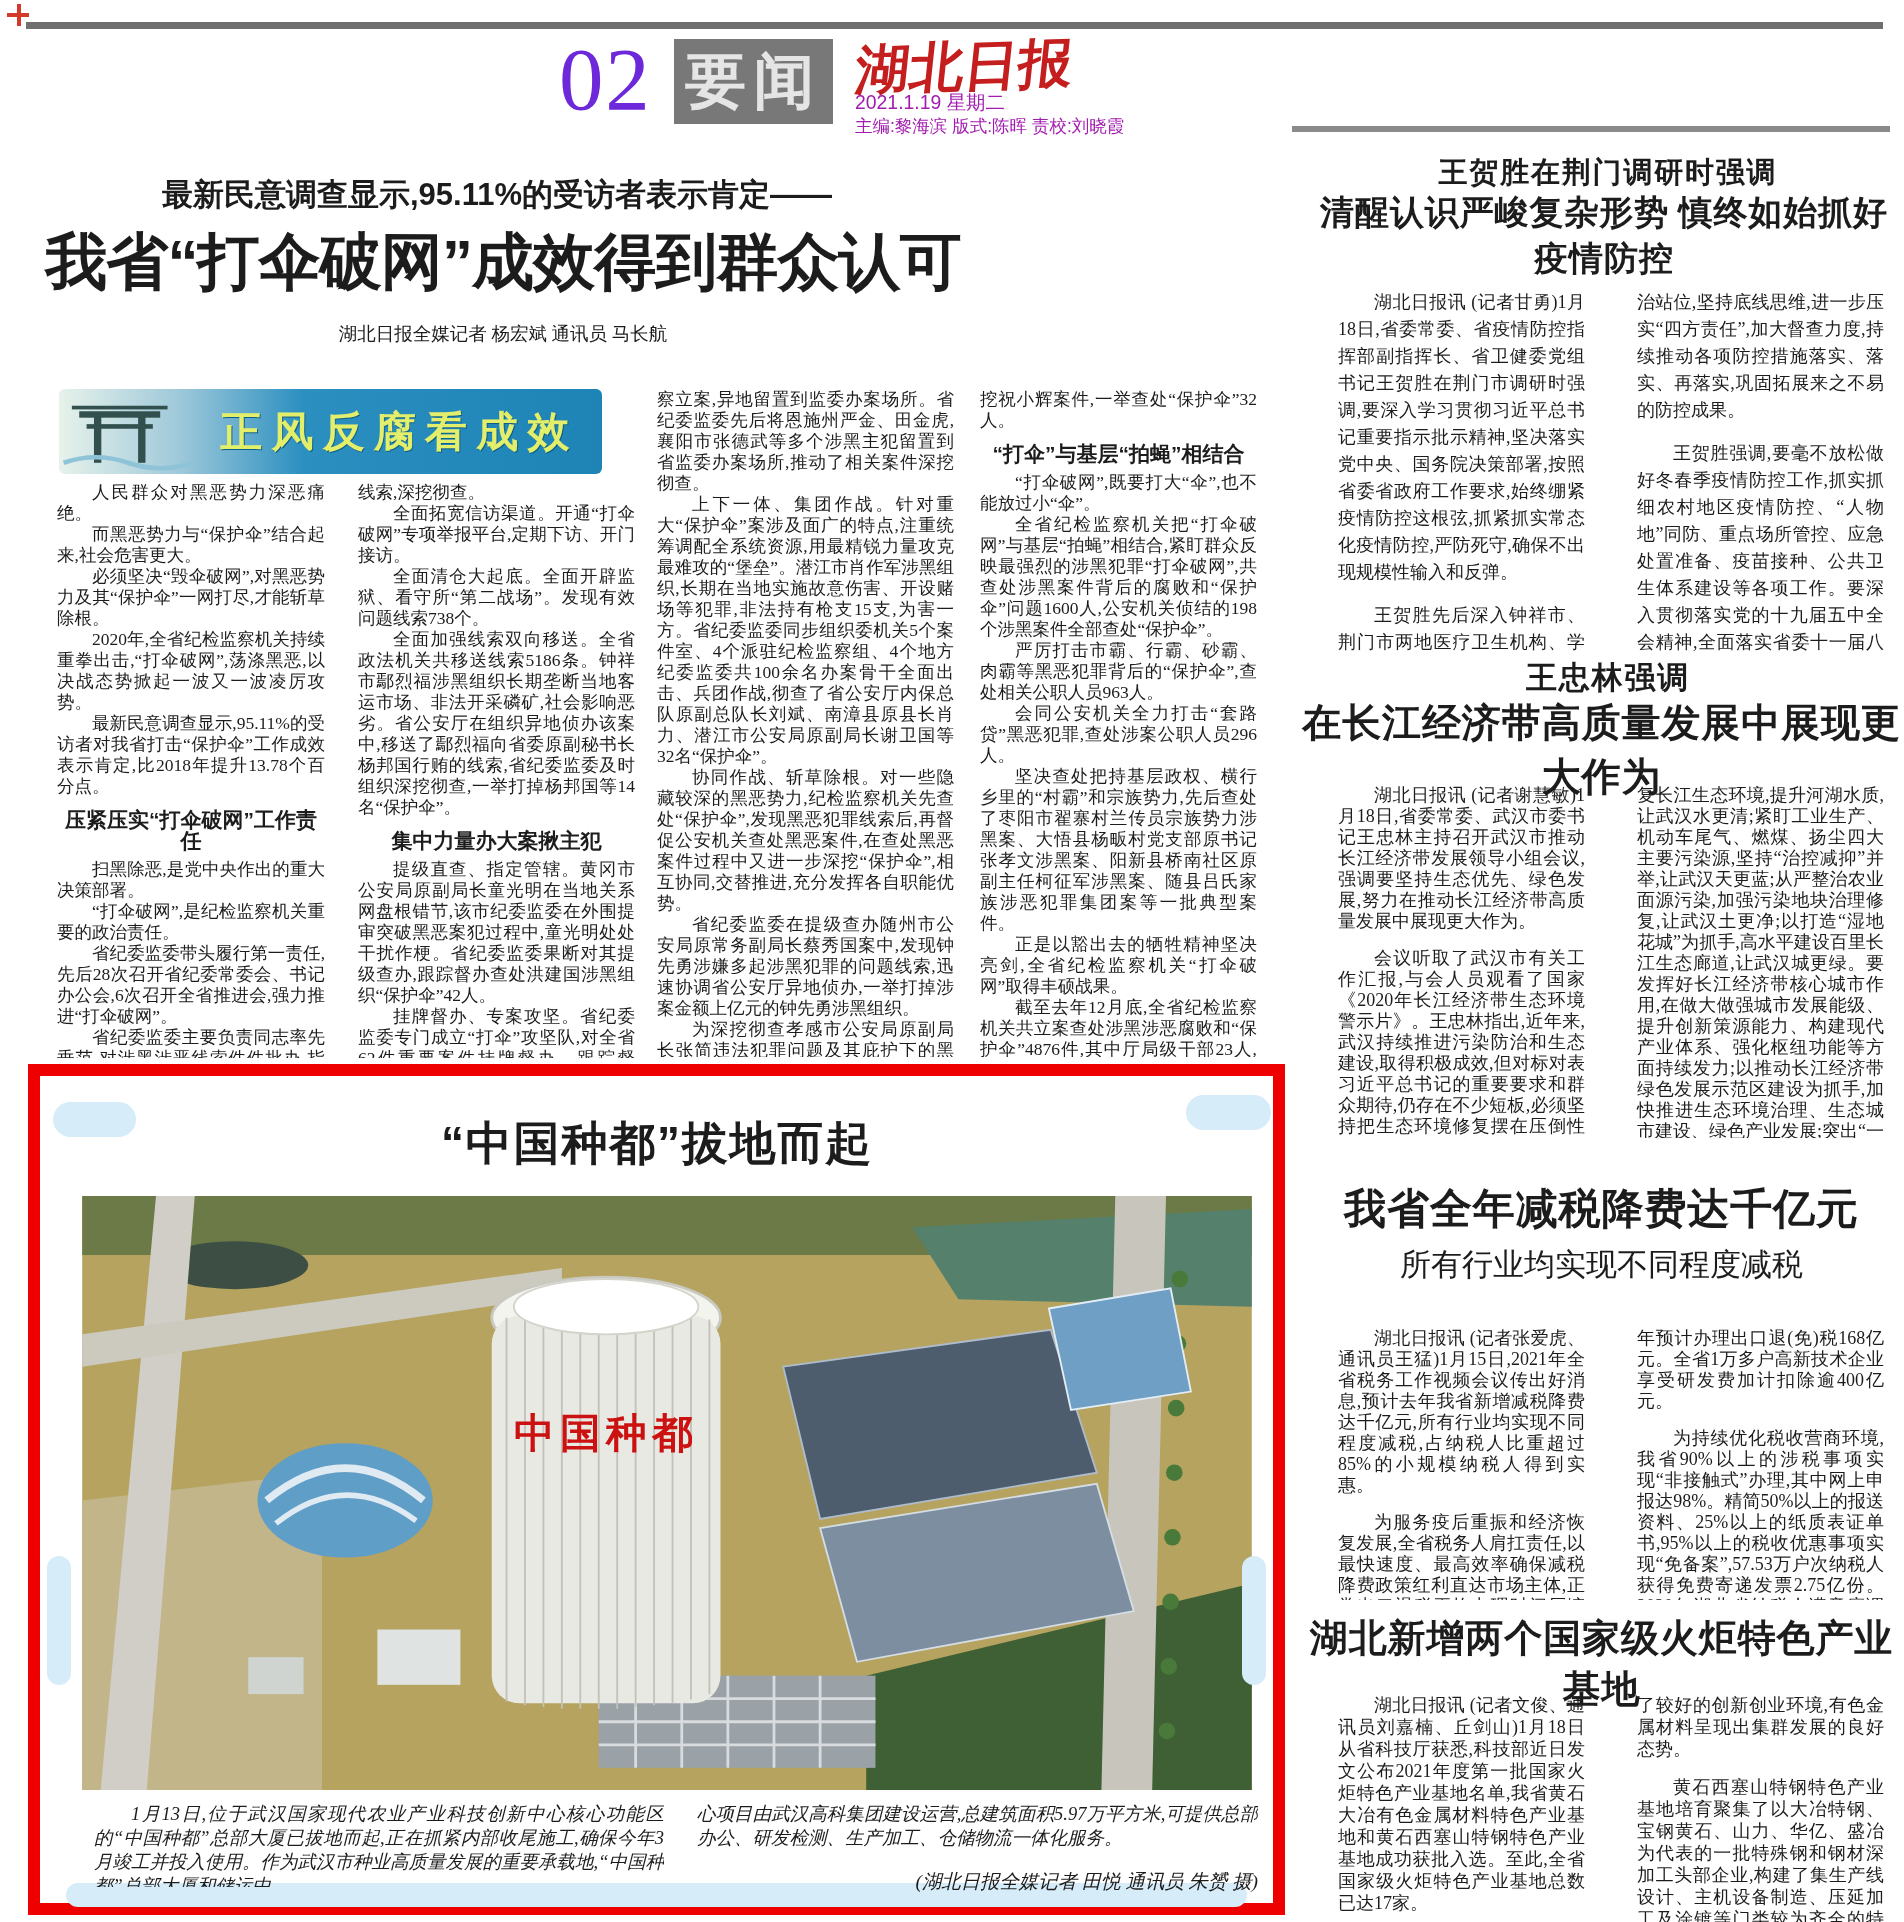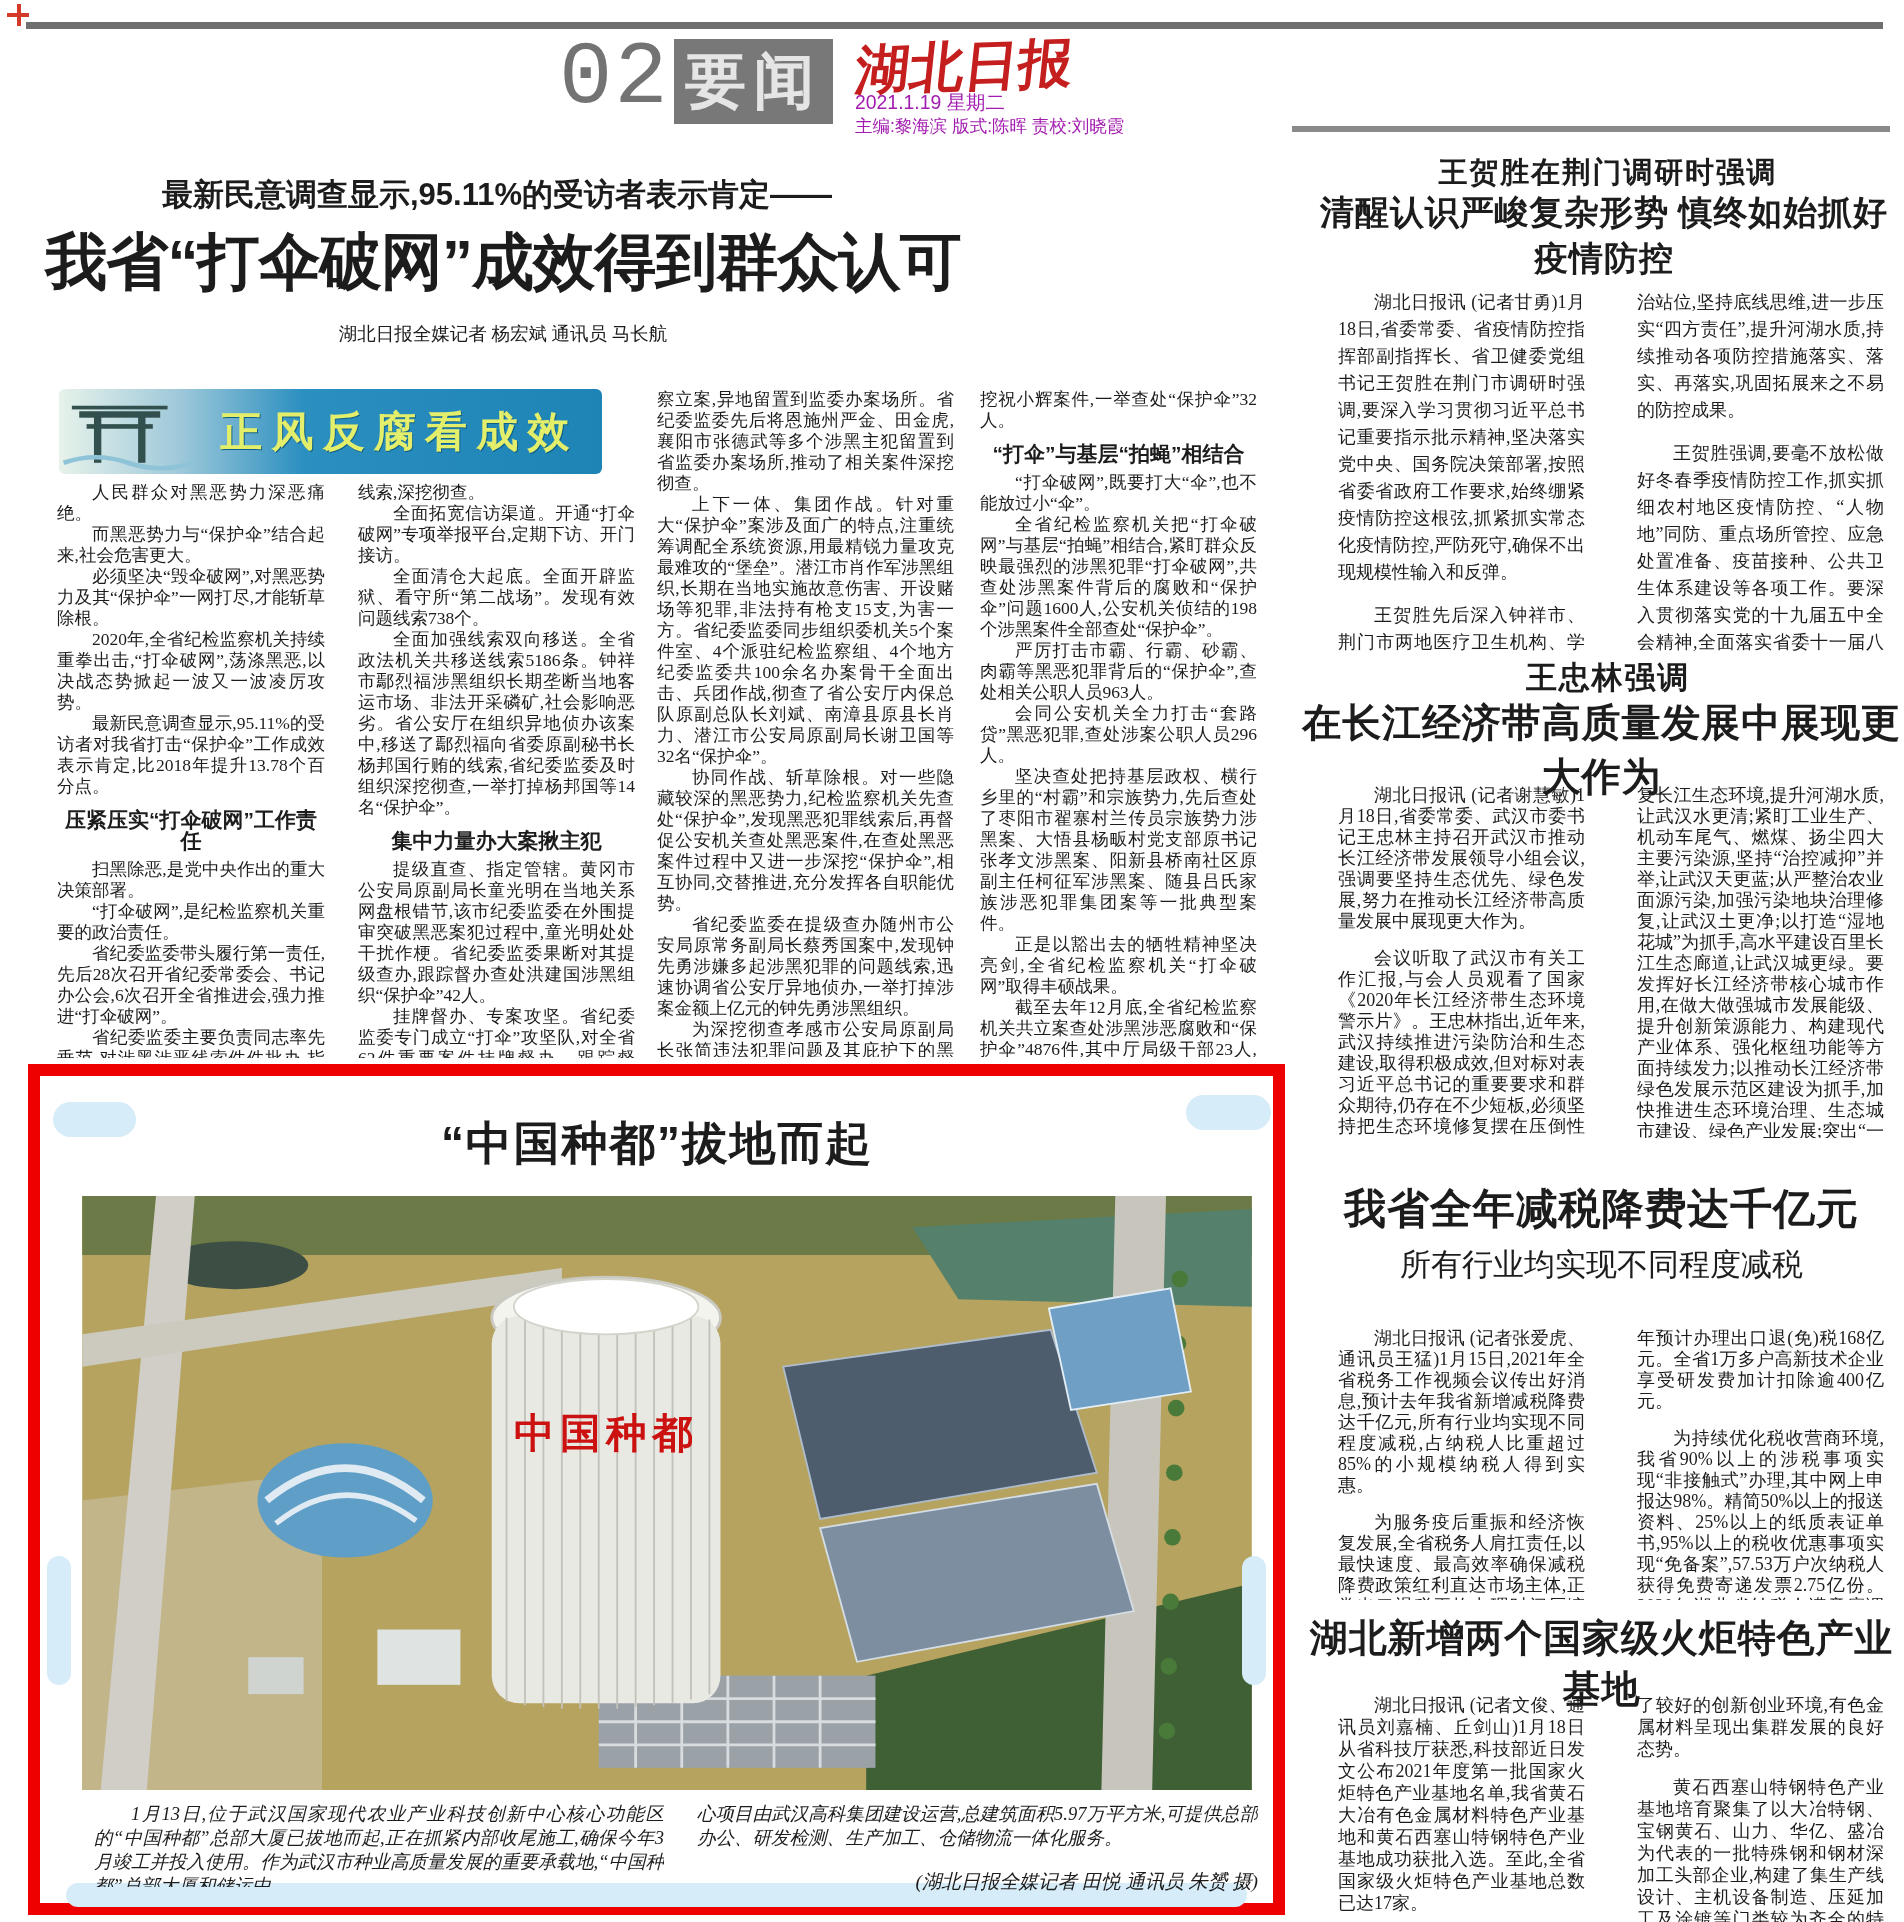--- a/index.html
+++ b/index.html
@@ -1,20 +1,20 @@
 <!DOCTYPE html>
 <html style="font-size:14.8px"><head>
 <meta charset="utf-8">
 <style>
   html,body{margin:0;padding:0;background:#fff}
   .page{position:relative;width:1905px;height:1922px;background:#fff;overflow:hidden;
         font-family:"Liberation Serif",serif;color:#1c1c1c}
   .abs{position:absolute}
   
-  .pageno{font-family:Liberation Mono, monospace;font-weight:300;color:#737373;font-size:89px;letter-spacing:1.8px}
+  .pageno{font-family:Liberation Serif, serif;font-weight:300;color:#6d28d9;font-size:89px;letter-spacing:1.8px}
   .secbox{background:#787878;color:#e5e5e5;font-family:"Liberation Sans",sans-serif;font-weight:900;
           font-size:61px;text-align:center;letter-spacing:7.4px}
   .masthead{color:#c41e1e;font-weight:900;font-size:54px;transform:skewX(-8deg) rotate(-2deg);font-family:"Liberation Serif",serif}
   .hmeta{font-size:17.5px;color:#a21caf;font-family:Liberation Sans, sans-serif}
   .rule{background:#6f6f6f}
   
   .kicker{font-family:"Liberation Sans",sans-serif;font-weight:800;font-size:31px}
   .bighead{font-family:"Liberation Sans",sans-serif;font-weight:900;font-size:62px;letter-spacing:-0.9px;text-align:center;white-space:nowrap}
   .byline{font-size:18.5px;text-align:center}
   .banner{display:flex;align-items:center;border-radius:6px;
@@ -194,21 +194,21 @@
   <div class="abs rkicker" style="left:1311px;top:153px;width:594px">王贺胜在荆门调研时强调</div>
   <div class="abs rhead" style="left:1303px;top:190px;width:602px;font-size:34px">清醒认识严峻复杂形势 慎终如始抓好疫情防控</div>
   <div class="abs rbody lh29" style="left:1322px;top:273px;width:279px;height:380px">
     <div>
         <p>湖北日报讯 (记者甘勇)1月18日,省委常委、省疫情防控指挥部副指挥长、省卫健委党组书记王贺胜在荆门市调研时强调,要深入学习贯彻习近平总书记重要指示批示精神,坚决落实党中央、国务院决策部署,按照省委省政府工作要求,始终绷紧疫情防控这根弦,抓紧抓实常态化疫情防控,严防死守,确保不出现规模性输入和反弹。</p>
         <p>王贺胜先后深入钟祥市、荆门市两地医疗卫生机构、学校、景区、隔离点,检查督导疫情防控工作。他指出,当前,春节临近,春运即将到来,人流物流将更加密集,要提高政</p>
       </div>
   </div>
   <div class="abs rbody lh29 cont" style="left:1621px;top:273px;width:279px;height:380px">
     <div class="cont">
-        <p>治站位,坚持底线思维,进一步压实“四方责任”,提升河湖水质,持续推动各项防控措施落实、落实、再落实,巩固拓展来之不易的防控成果。</p>
+        <p>治站位,坚持底线思维,进一步压实“四方责任”,加大督查力度,持续推动各项防控措施落实、落实、再落实,巩固拓展来之不易的防控成果。</p>
         <p>王贺胜强调,要毫不放松做好冬春季疫情防控工作,抓实抓细农村地区疫情防控、“人物地”同防、重点场所管控、应急处置准备、疫苗接种、公共卫生体系建设等各项工作。要深入贯彻落实党的十九届五中全会精神,全面落实省委十一届八次全会部署,科学谋划卫生健康改革发展“十四五”规划,着力提升全民健康水平,为湖北“建成支点、走在前列、谱写新篇”作出卫生健康新的更大贡献。</p>
       </div>
   </div>
 
   <div class="abs rkicker" style="left:1311px;top:657px;width:594px;font-size:31px">王忠林强调</div>
   <div class="abs rhead" style="left:1299px;top:696px;width:605px;font-size:39px">在长江经济带高质量发展中展现更大作为</div>
   <div class="abs rbody lh225" style="left:1322px;top:769px;width:279px;height:369px">
     <div>
         <p>湖北日报讯 (记者谢慧敏)1月18日,省委常委、武汉市委书记王忠林主持召开武汉市推动长江经济带发展领导小组会议,强调要坚持生态优先、绿色发展,努力在推动长江经济带高质量发展中展现更大作为。</p>
         <p>会议听取了武汉市有关工作汇报,与会人员观看了国家《2020年长江经济带生态环境警示片》。王忠林指出,近年来,武汉持续推进污染防治和生态建设,取得积极成效,但对标对表习近平总书记的重要要求和群众期待,仍存在不少短板,必须坚持把生态环境修复摆在压倒性位置,以更大力度解决好突出环境问题,努力打造共抓长江大保护的典范。要全面落实长江“十年禁渔”,修</p>

